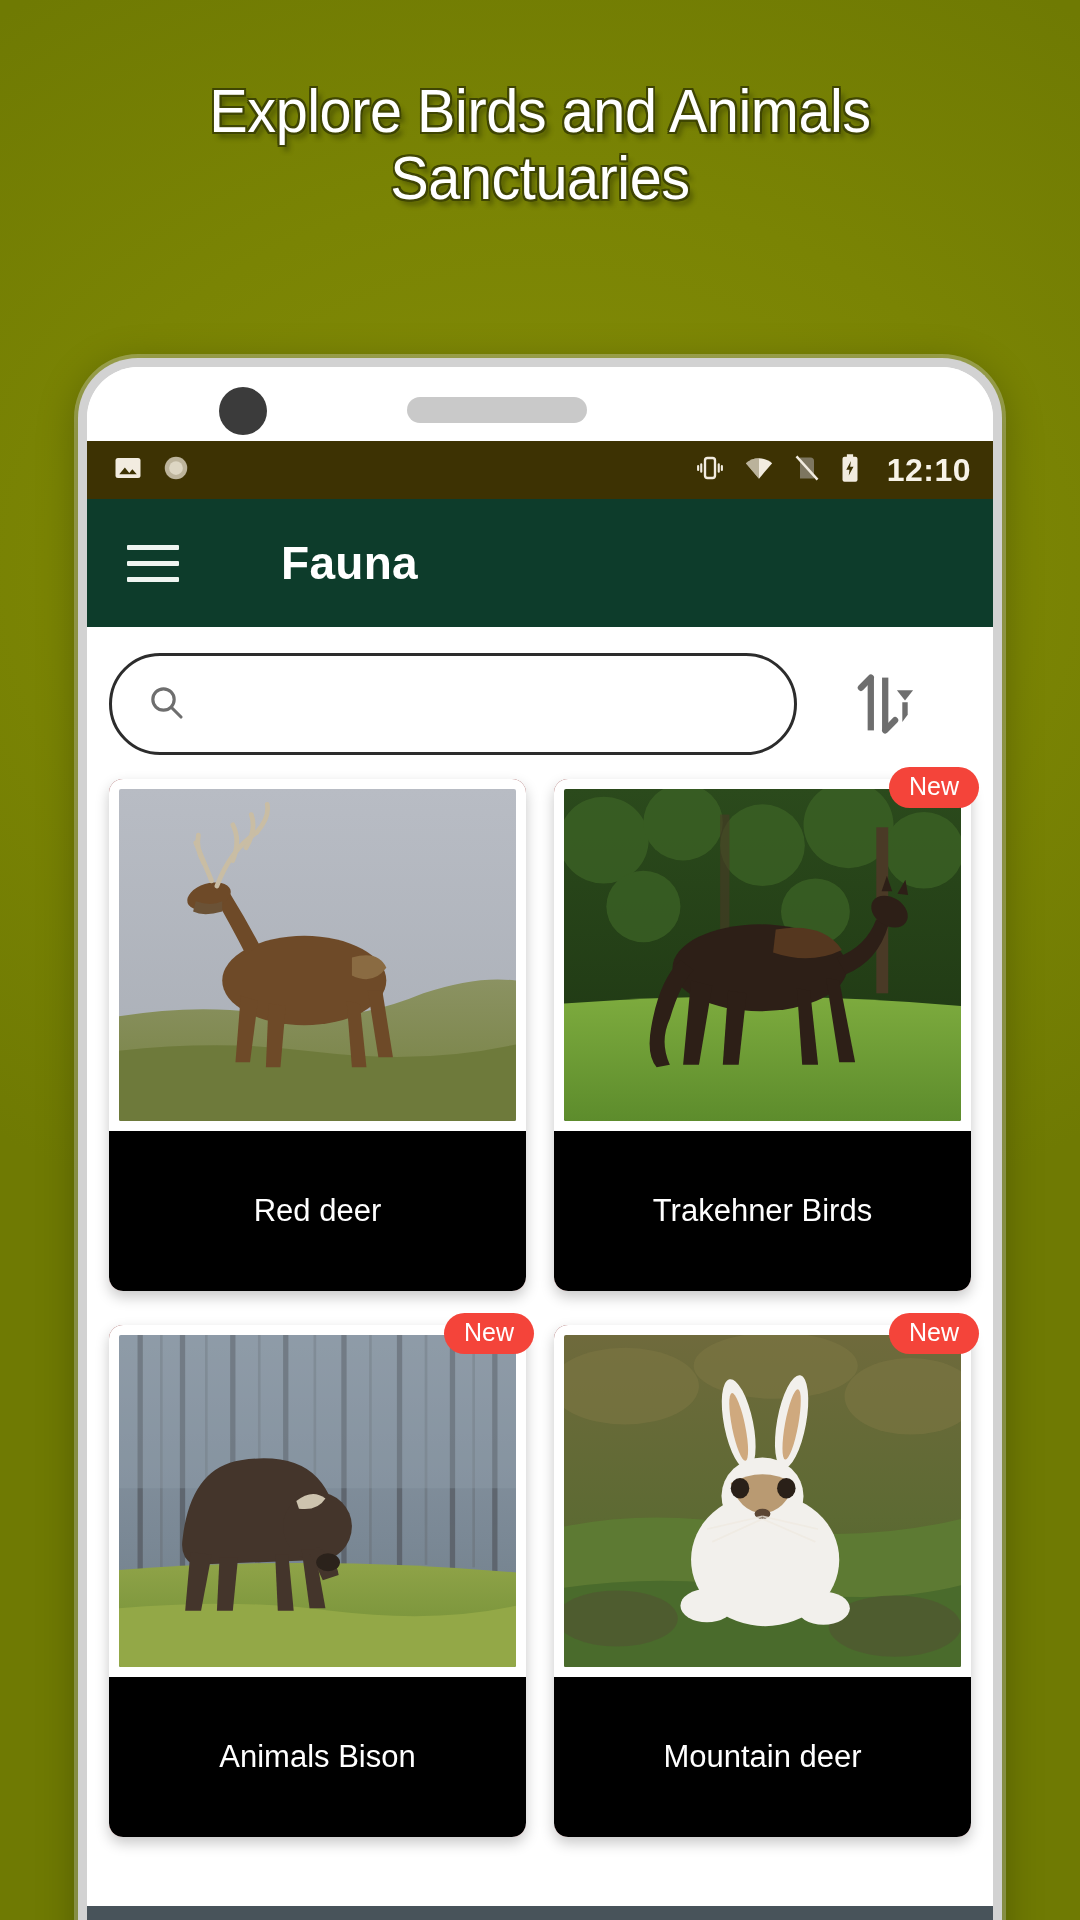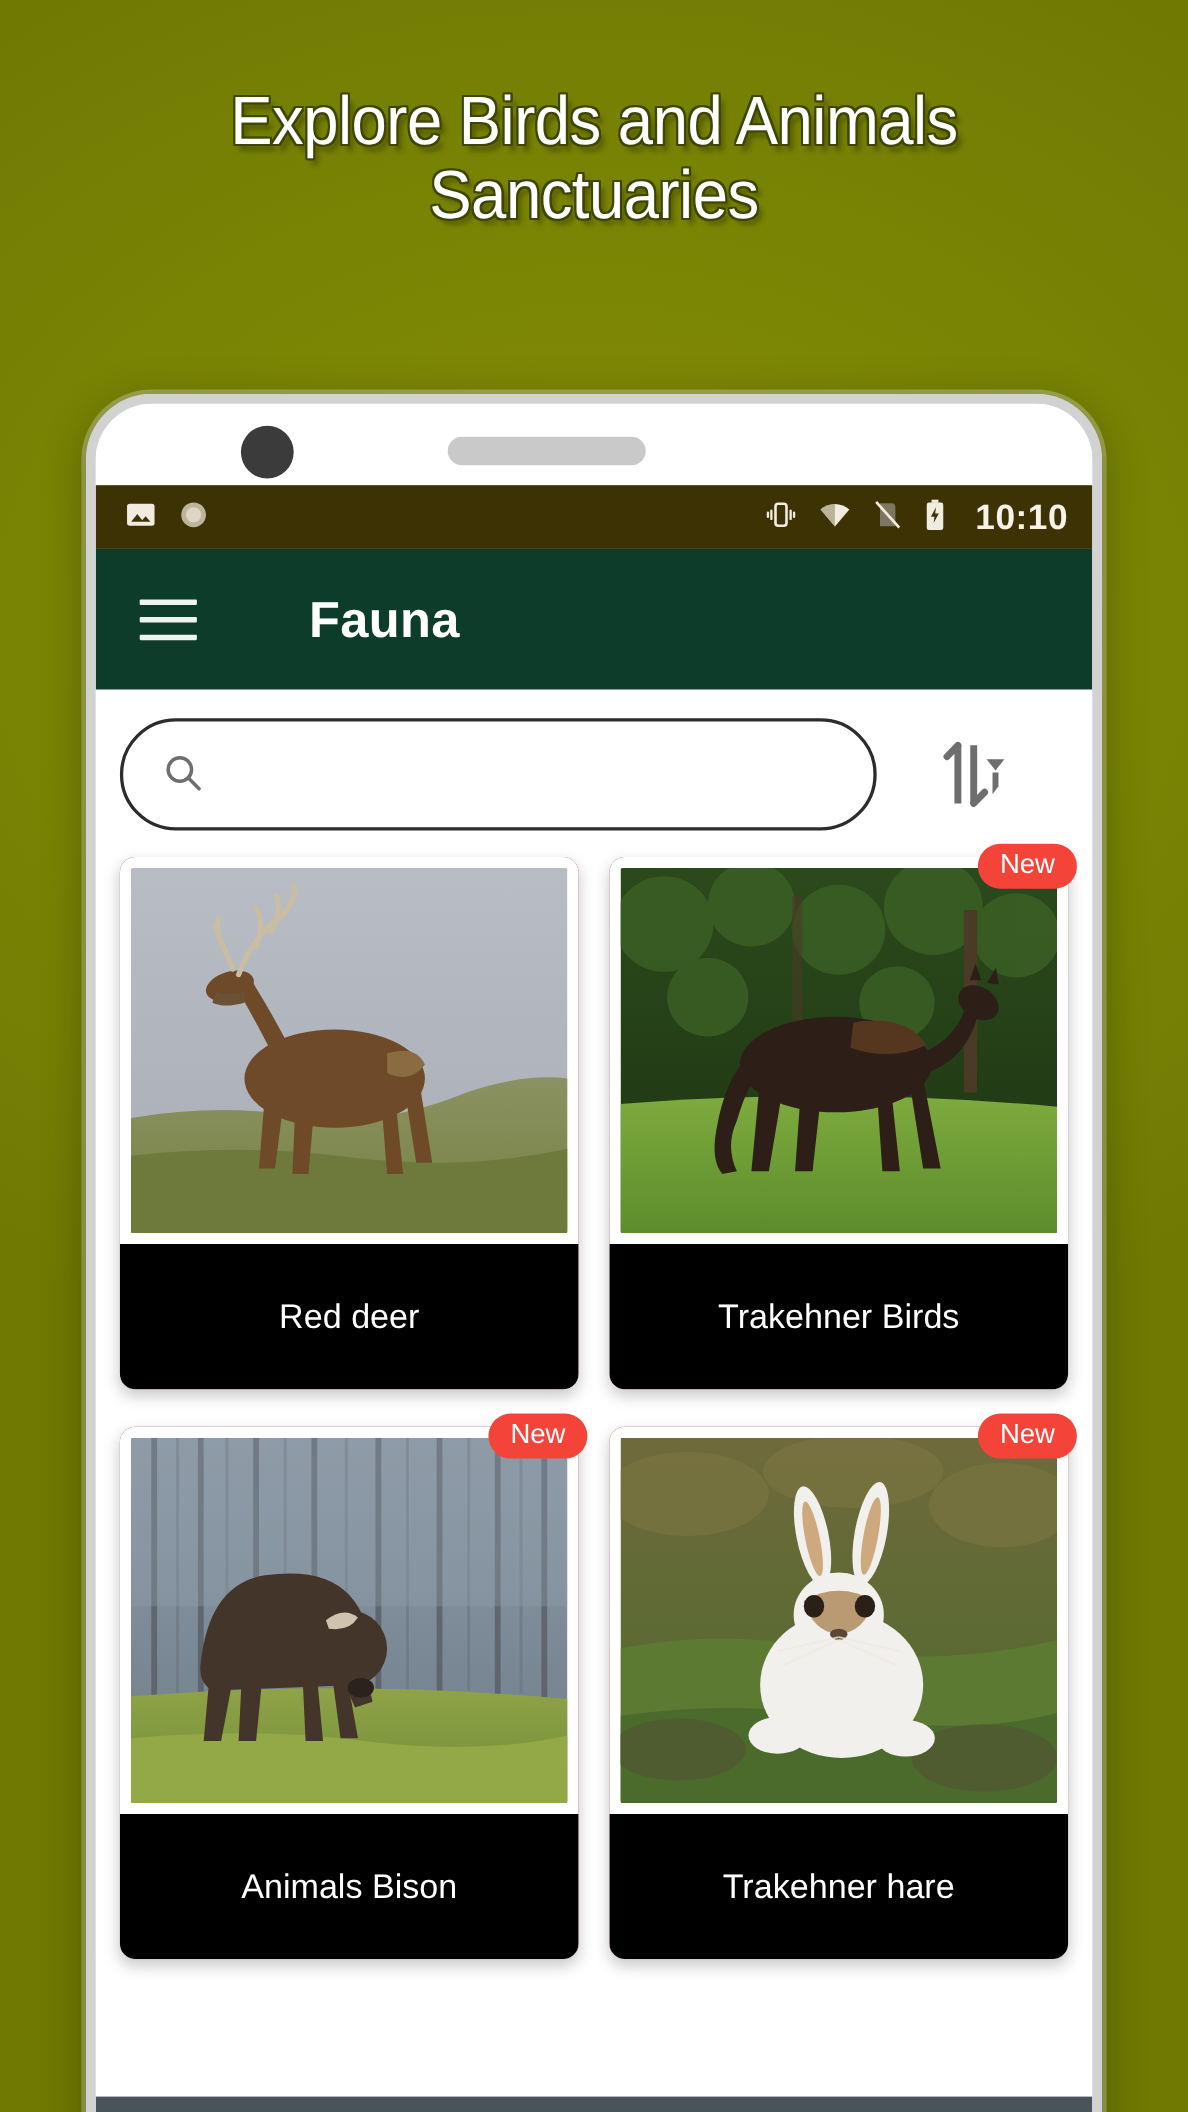--- a/index.html
+++ b/index.html
@@ -165,21 +165,21 @@
     border-radius: 2px;
     overflow: hidden;
     position: relative;
   }
   .card-img svg { display: block; width: 100%; height: 100%; }
   .card-label {
     background: #000000;
     color: #ffffff;
     text-align: center;
     font-size: 31px;
-    height: 132px;
+    height: 160px;
     display: flex;
     align-items: center;
     justify-content: center;
     border-radius: 0 0 14px 14px;
     margin-top: 10px;
   }
   .badge {
     position: absolute;
     top: -12px; right: -8px;
     background: #f4443a;
@@ -246,21 +246,21 @@
             <path d="M3 2l18 20" stroke="#f2ece0" stroke-width="2.1"></path>
           </svg>
       </span>
       <span class="sb-icon">
         <svg width="22" height="30" viewBox="0 0 14 24">
             <rect x="4.5" y="1" width="5" height="2.3" fill="#f2ece0"></rect>
             <rect x="1" y="3" width="12" height="20" rx="1.6" fill="#f2ece0"></rect>
             <path d="M7.8 6.4L4 13.4h2.6l-.6 4.6L9.8 11H7.1z" fill="#3d3203"></path>
           </svg>
       </span>
-      <span class="sb-time">10:10</span>
+      <span class="sb-time">12:10</span>
     </div>
   </div>
 
   <div class="appbar">
     <div class="hamburger">
       <span></span>
       <span></span>
       <span></span>
     </div>
     <div class="appbar-title">Fauna</div>
@@ -477,20 +477,20 @@
             <ellipse cx="168" cy="120" rx="7" ry="8" fill="#2a2018"></ellipse>
             <ellipse cx="150" cy="140" rx="6" ry="4" fill="#5c4634"></ellipse>
             <g stroke="#efeae2" stroke-width="1.4" opacity="0.8">
               <path d="M150 142 L108 152"></path>
                 <path d="M150 144 L112 162"></path>
               <path d="M150 142 L192 152"></path>
                 <path d="M150 144 L190 162"></path>
             </g>
           </svg>
         </div>
-        <div class="card-label">Trakehner hare</div>
+        <div class="card-label">Mountain deer</div>
       </div>
     </div>
 
   </div>
 
   <div class="bottombar"></div>
 </div>
 
 </body></html>

